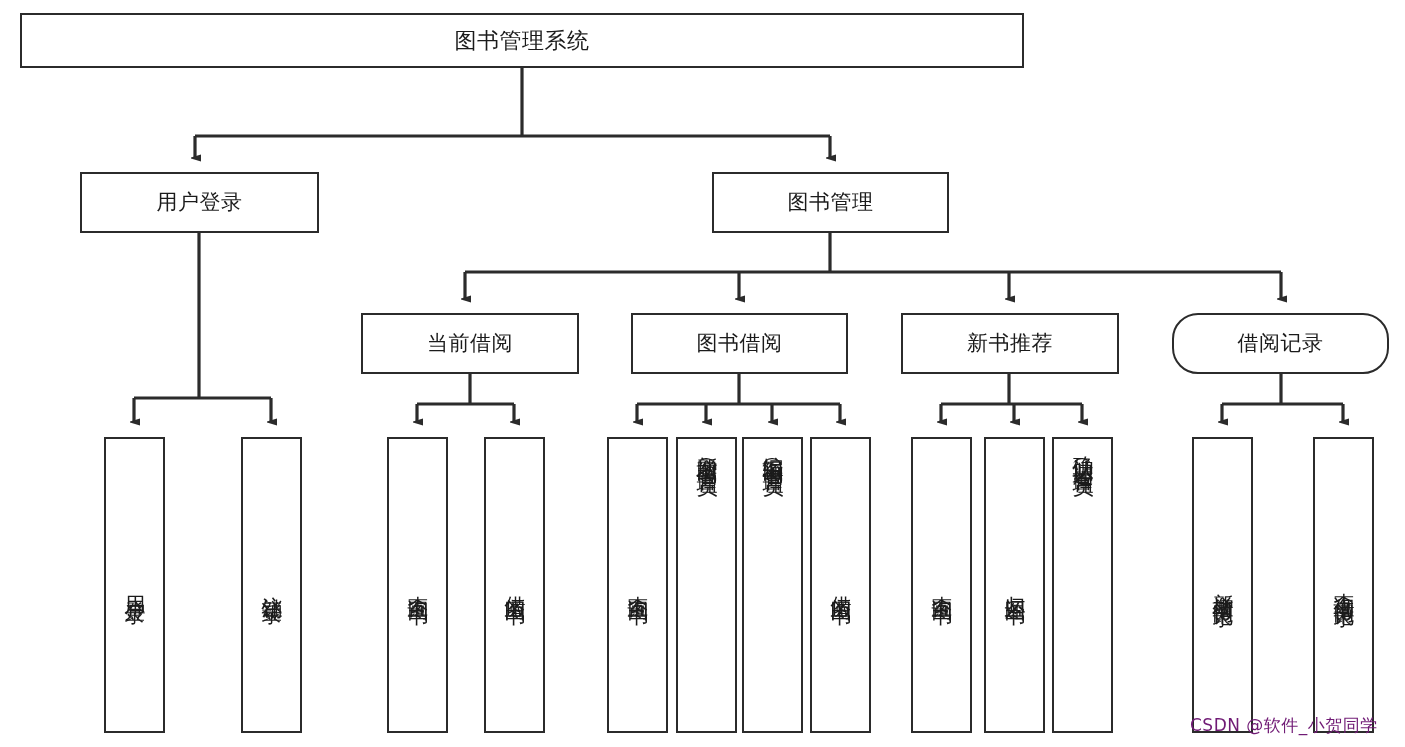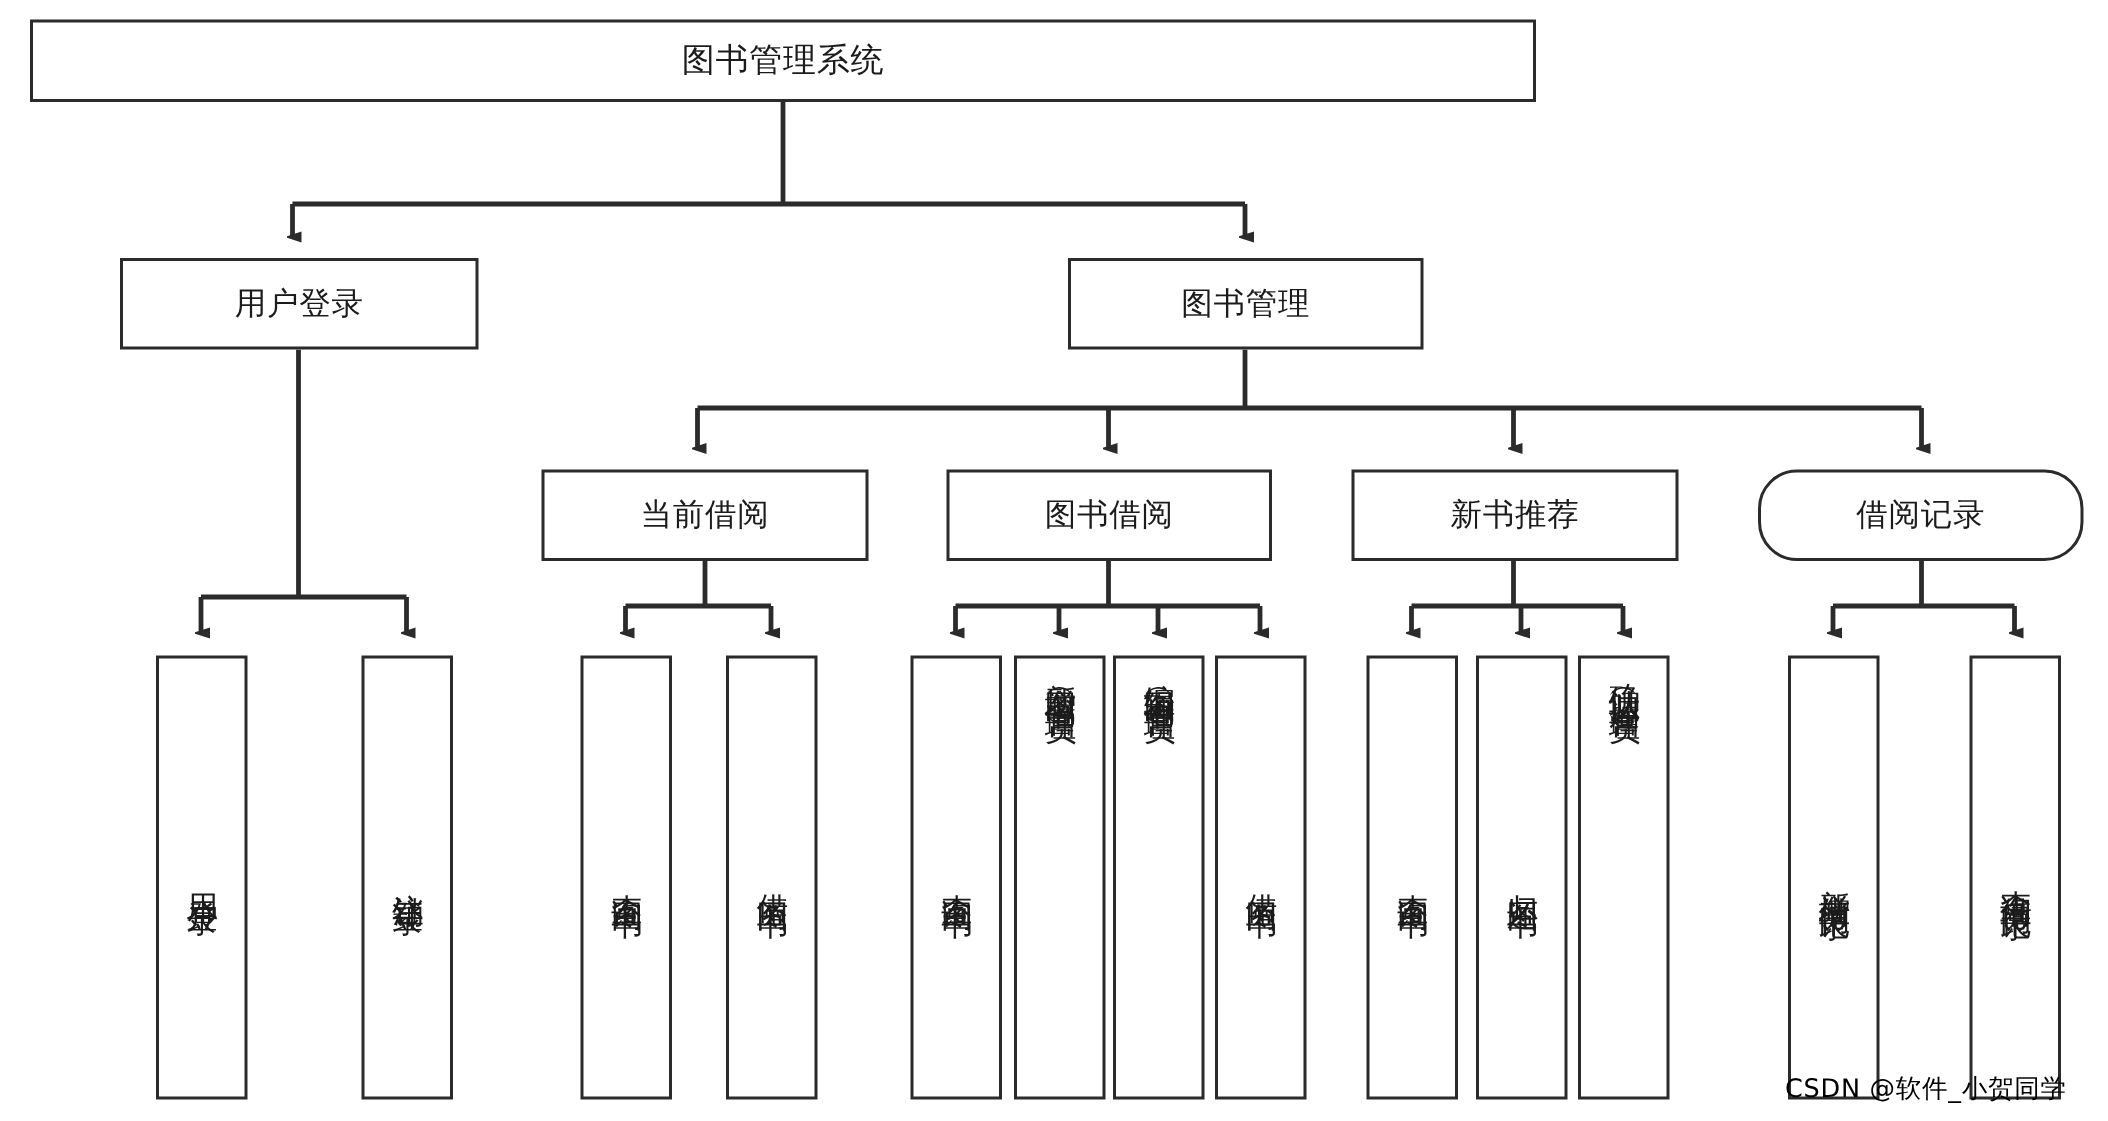--- a/index.html
+++ b/index.html
@@ -63,21 +63,21 @@
     letter-spacing: 3px;
     line-height: 1.0;
     white-space: nowrap;
   }
   .node.v.mid {
     align-items: center;
   }
   .watermark {
     position: absolute;
     font-size: 17px;
-    color: #000000;
+    color: #701a75;
     white-space: nowrap;
     letter-spacing: 0.5px;
     user-select: none;
   }
 </style>
 </head>
 <body>
 
 <div id="canvas">
 

